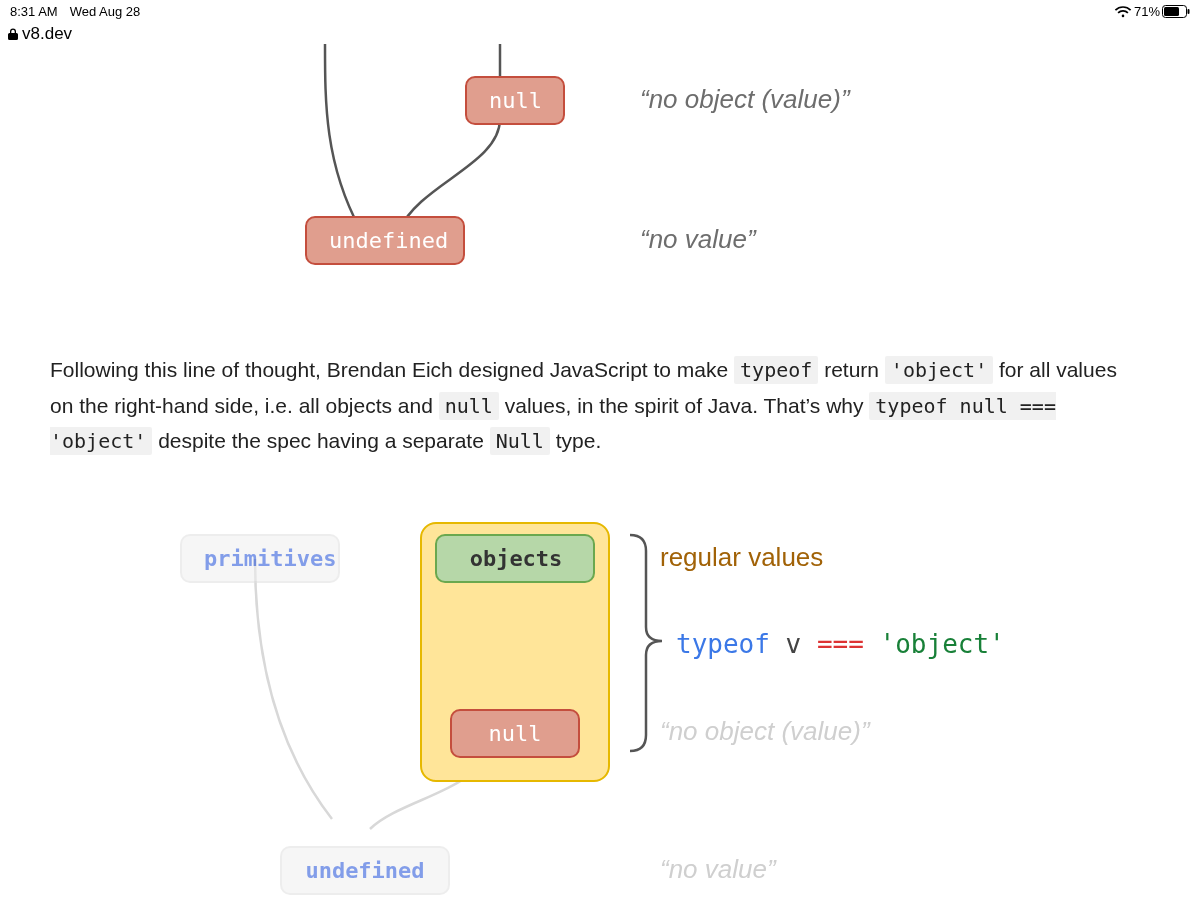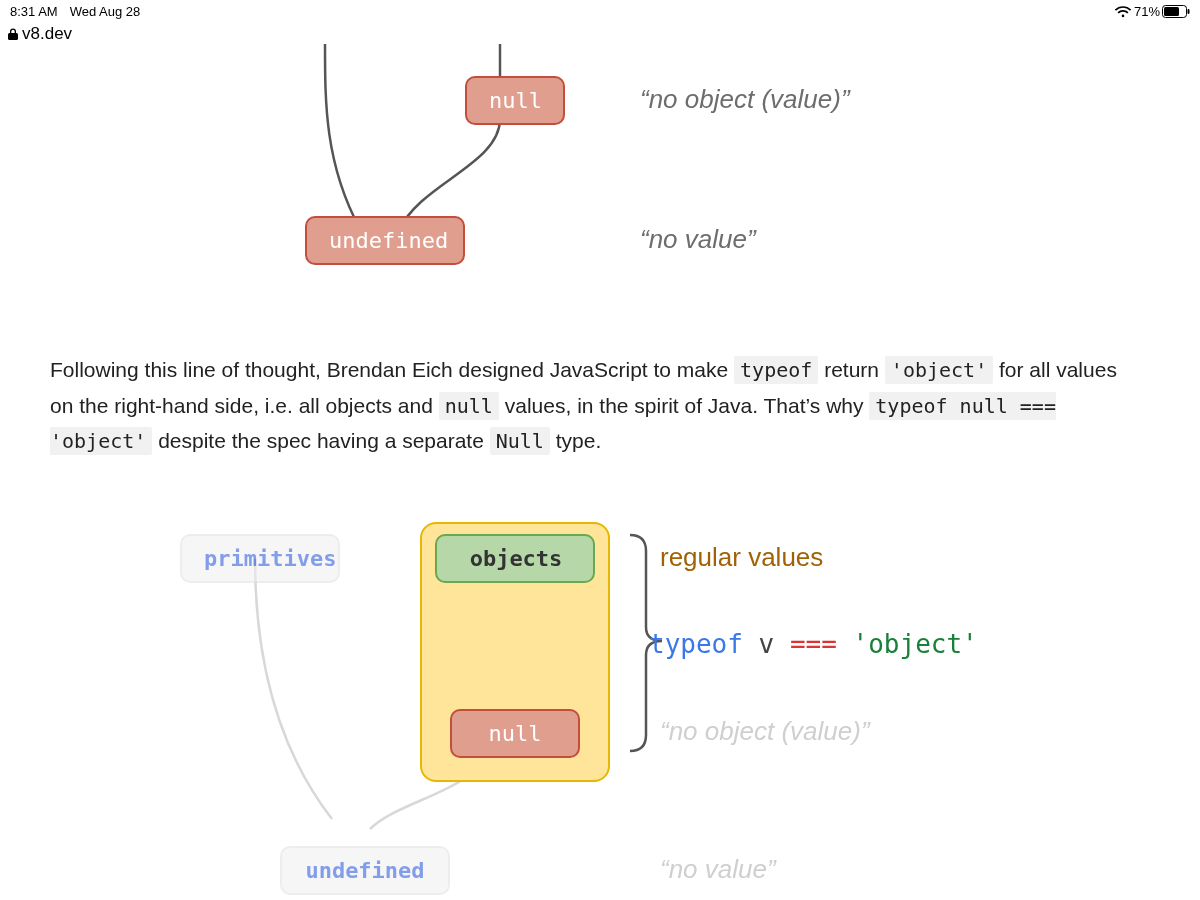--- a/index.html
+++ b/index.html
@@ -93,21 +93,21 @@
 
     <div class="highlight-yellow" style="left:370px; top:478px; width:190px; height:260px;"></div>
 
     <div class="node node-grey" style="left:130px; top:490px; width:160px;"><span>primitives</span></div>
     <div class="node node-green" style="left:385px; top:490px; width:160px;padding-left:24px;"><span>objects</span></div>
     <div class="node node-red" style="left:400px; top:665px; width:130px;"><span>null</span></div>
     <div class="node node-grey" style="left:230px; top:802px; width:170px;"><span>undefined</span></div>
 
     <div class="annot-plain annot-plain-faded" style="left:610px; top:498px;">regular values</div>
 
-    <div class="annot-plain" style="left:599px; top:585px;">
+    <div class="annot-plain" style="left:626px; top:585px;">
       <span class="codeexpr"><span class="c-blue">typeof</span> <span class="c-black">v</span> <span class="c-red">===</span> <span class="c-green">'object'</span></span>
     </div>
 
     <div class="annot annot-faded" style="left:610px; top:672px;">“no object (value)”</div>
     <div class="annot annot-faded" style="left:610px; top:810px;">“no value”</div>
 
   </div>
 </div>
 
 </body></html>

